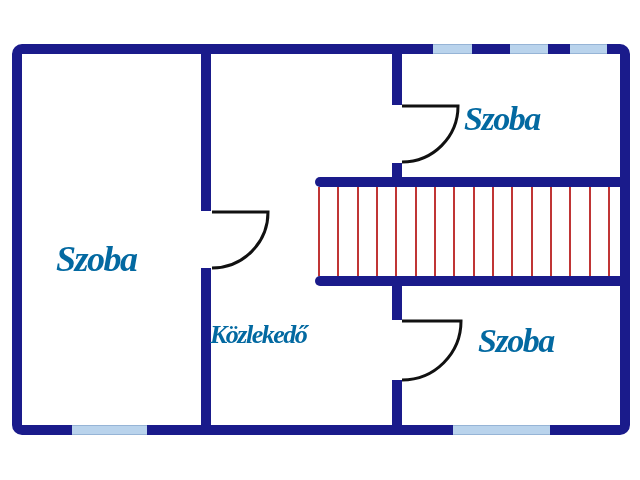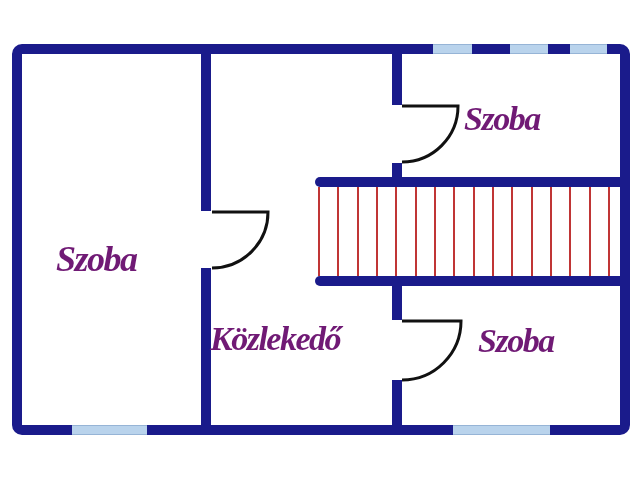--- a/index.html
+++ b/index.html
@@ -23,26 +23,26 @@
     position:absolute;left:315px;width:305px;height:10px;background:var(--wall);
     border-top-left-radius:5px;border-bottom-left-radius:5px;z-index:2;
   }
   #treads{
     position:absolute;left:318px;top:187px;width:292px;height:89px;
     display:flex;justify-content:space-between;z-index:1;
   }
   .tread{width:2px;height:100%;background:var(--stair-line);}
   #door-layer{position:absolute;left:0;top:0;z-index:4;}
   .room-label{
-    position:absolute;color:#701a75;font-weight:bold;font-style:italic;
+    position:absolute;color:#0369a1;font-weight:bold;font-style:italic;
     font-size:36px;line-height:1;letter-spacing:-1.5px;white-space:nowrap;z-index:5;
   }
   #label-room-left{left:56px;top:241px;}
   #label-room-top-right{left:464px;top:102px;font-size:34px;}
-  #label-hall{left:210px;top:322px;font-size:34px;}
+  #label-hall{left:210px;top:322px;font-size:26px;}
   #label-room-bottom-right{left:478px;top:324px;font-size:34px;}
 </style>
 </head>
 <body>
 
 <div id="stage">
 
   <div id="outer-wall"></div>
 
   <div class="wall" style="left:201px;top:54px;width:10px;height:157px;"></div>

